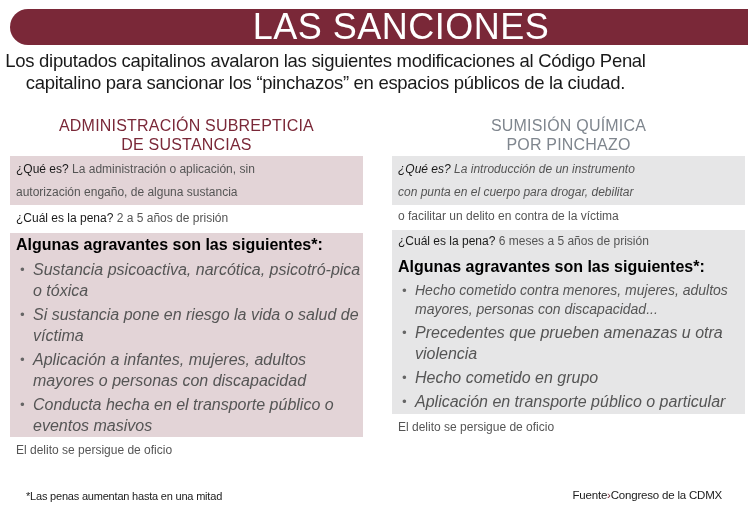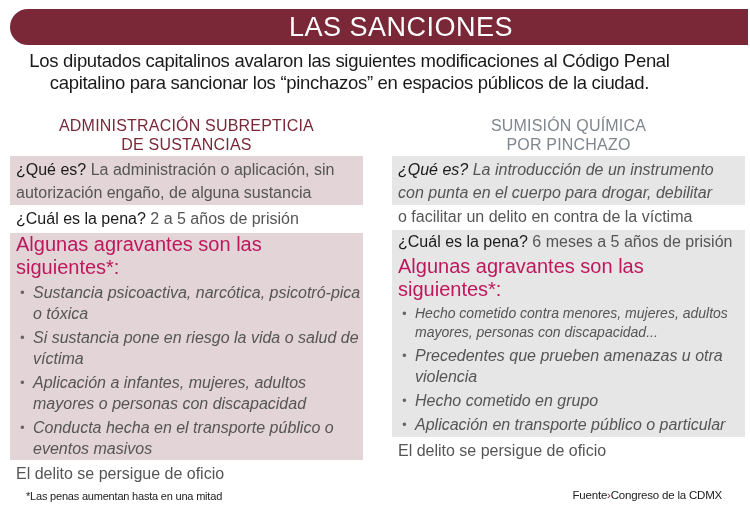--- a/index.html
+++ b/index.html
@@ -6,44 +6,44 @@
     body {
       width: 750px; height: 518px; position: relative; overflow: hidden;
       font-family: "Liberation Sans", sans-serif; color: #1e1e1e;
     }
     .title-bar {
       position: absolute; left: 10px; top: 9px; width: 738px; height: 36px;
       background: #7a2838; border-radius: 18px 0 0 18px;
       display: flex; align-items: center; justify-content: center;
     }
     .title-bar span {
-      color: #ffffff; font-size: 27px; letter-spacing: 0.5px; font-weight: normal;
+      color: #ffffff; font-size: 36px; letter-spacing: 0.5px; font-weight: normal;
       font-family: "Liberation Sans", sans-serif;
       margin-left: 44px;
     }
     .intro {
       position: absolute; left: 0; top: 50px; width: 651px; text-align: center;
-      font-size: 18.5px; line-height: 22px; color: #1a1a1a; letter-spacing: -0.3px; padding-left: 24px;
+      font-size: 18.5px; line-height: 22px; color: #1a1a1a; letter-spacing: -0.3px;
     }
     .col { position: absolute; top: 116px; }
     .col.left { left: 10px; width: 353px; }
     .col.right { left: 392px; width: 353px; }
     .col-head {
       text-align: center; font-size: 16px; line-height: 19px; height: 40px;
       letter-spacing: 0.2px;
     }
     .left .col-head { color: #7a2838; }
     .right .col-head { color: #7f868e; }
     .box { padding: 0 0 0 6px; }
     .left .box.shade { background: #e3d4d7; }
     .right .box.shade { background: #e6e6e7; }
-    .line { font-size: 16px; line-height: 23px; color: #555555; }
+    .line { font-size: 12px; line-height: 23px; color: #555555; }
     .lbl { color: #1a1a1a; }
     .row-plain { padding: 0 0 0 6px; }
-    .agr-head { font-size: 20px; line-height: 23px; color: #be185d; }
+    .agr-head { font-size: 16px; line-height: 23px; color: #000000; font-weight: bold; }
     ul.bul { list-style: none; margin: 0; padding: 0; font-style: italic; }
     ul.bul li {
       position: relative; padding-left: 17px; font-size: 16px; line-height: 21px;
       color: #555555; margin-top: 3px;
     }
     ul.bul li::before {
       content: "•"; position: absolute; left: 4px; top: 0; color: #666;
       font-size: 13px;
     }
     .right ul.bul li.small { font-size: 14px; line-height: 19px; }

